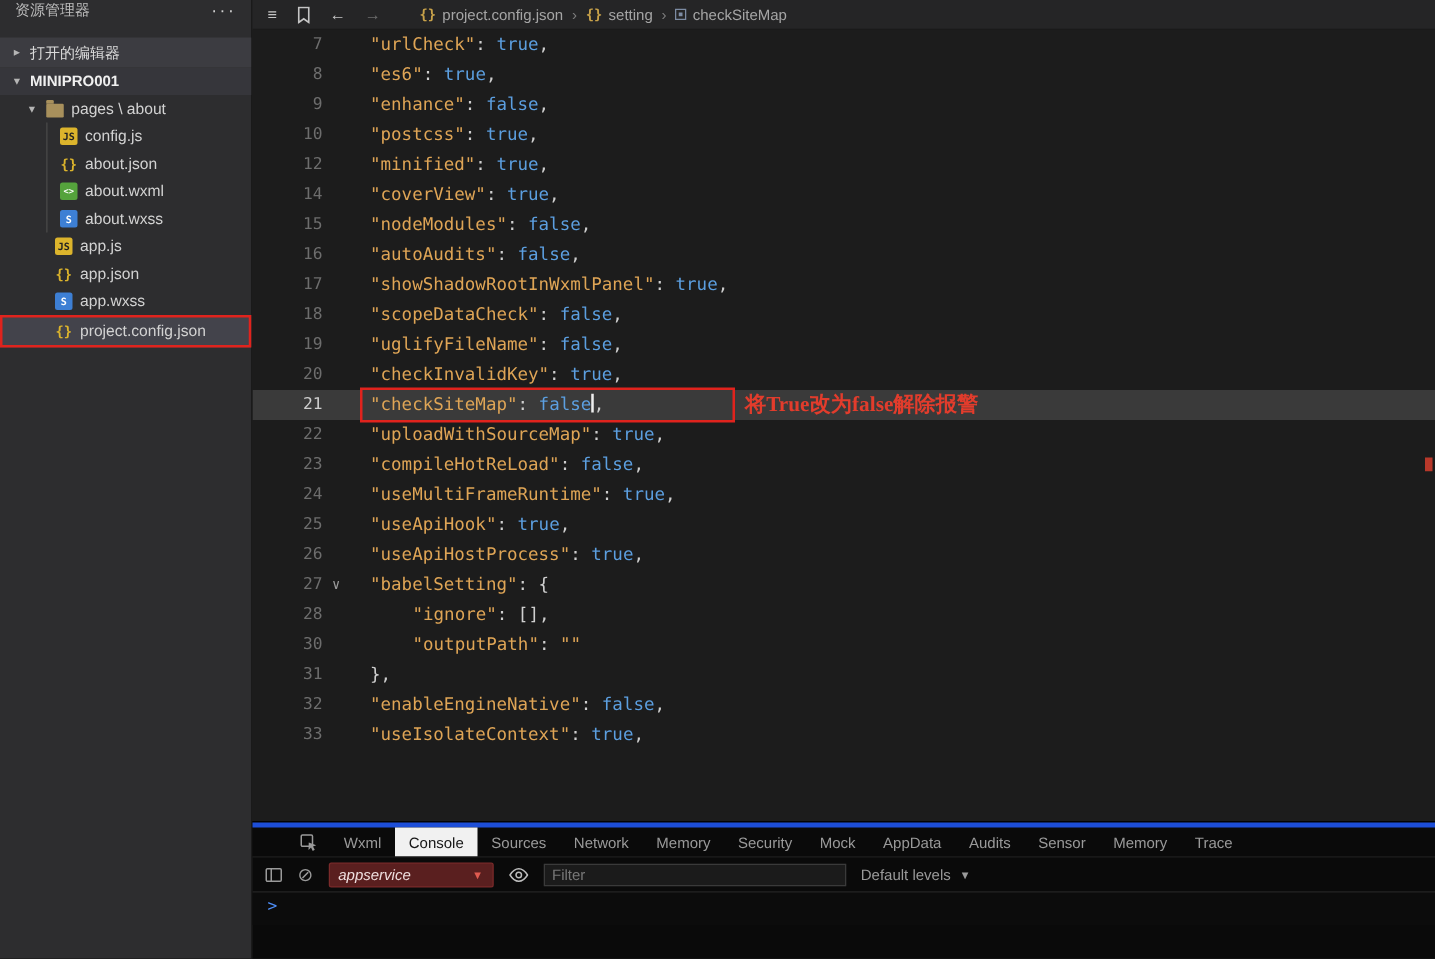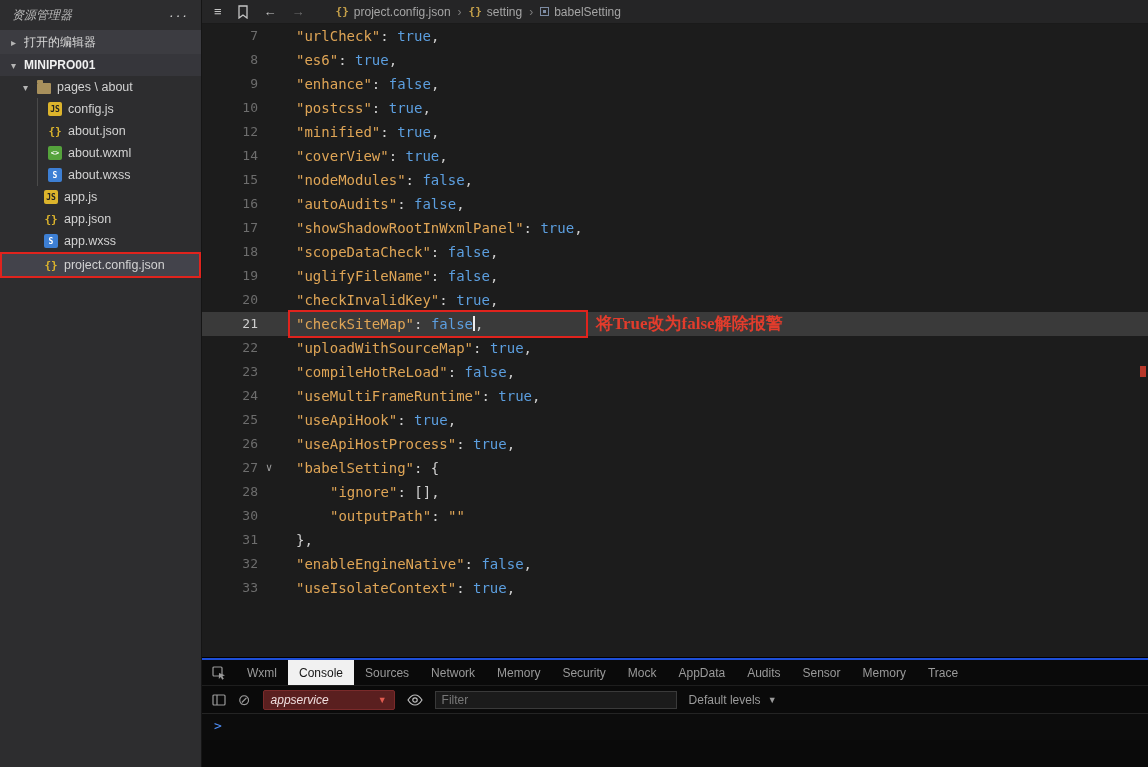--- a/index.html
+++ b/index.html
@@ -2,21 +2,21 @@
 <html style="--accent-red: #e0231d; --key-orange: #dfa556; --bool-blue: #5c9fe0; --annotation-red: #e23c2c; --prompt-blue: #4e8ef7; --console-active-bg: #f1f1f1;"><head>
 <meta charset="utf-8">
 <style>
   html,body{margin:0;padding:0;background:#101010;}
   *{box-sizing:border-box;}
   .app{position:relative;width:1148px;height:767px;background:#1e1e1e;overflow:hidden;
        font-family:"Liberation Sans","DejaVu Sans",sans-serif;color:#ccc;}
 
   
   .sidebar{position:absolute;left:0;top:0;width:202px;height:100%;background:#2d2d2f;border-right:1px solid #151515;}
-  .sb-header{height:30px;display:flex;align-items:center;justify-content:space-between;padding:0 12px;color:#bcbcbc;font-size:12px;font-style:italic;}
+  .sb-header{height:30px;display:flex;justify-content:space-between;padding:0 12px;color:#bcbcbc;font-size:12px;}
   .dots{color:#d0d0d0;font-size:14px;letter-spacing:2px;cursor:pointer;}
   .sb-open{height:24px;background:#3c3c41;display:flex;align-items:center;gap:5px;padding-left:8px;color:#dadada;font-size:12px;}
   .sb-project{height:22px;background:#36363b;display:flex;align-items:center;gap:5px;padding-left:8px;color:#f0f0f0;font-size:12px;font-weight:bold;}
   .arr{color:#b5b5b5;font-size:10px;width:11px;display:inline-block;text-align:center;flex:none;}
   .tree{position:relative;}
   .tree-item{height:22px;display:flex;align-items:center;gap:6px;color:#d2d2d2;font-size:12.5px;padding-left:44px;}
   .tree-item.with-arrow{padding-left:20px;}
   .tree-item.ind2{padding-left:48px;}
   .tree-item.selected{background:#43434b;outline:2px solid var(--accent-red);outline-offset:-2px;height:26px;}
   .flabel{white-space:nowrap;}
@@ -62,21 +62,21 @@
   .tk-punc{color:#cfcfcf;}
   .tk-str{color:var(--key-orange);}
   .tk-cursor{display:inline-block;width:2px;height:15px;background:#eee;vertical-align:-2px;}
   .ruler-mark{position:absolute;right:2px;top:342px;width:6px;height:11px;background:#b8382a;}
 
   
   .panel{position:absolute;left:0;right:0;bottom:0;height:110px;background:#0a0a0a;border-top:1px solid #000;}
   .panel-tabs{height:28px;display:flex;align-items:stretch;gap:30px;padding-left:20px;font-size:13px;color:#9a9a9a;background:#0d0d0d;}
   .ptab{display:flex;align-items:center;border-bottom:2px solid transparent;cursor:pointer;}
   .ptab.active{color:#fff;border-color:#cfcfcf;}
-  .devtools-tabs{height:27px;display:flex;align-items:stretch;font-size:12px;color:#9a9a9a;background:#0a0a0a;border-top:2px solid #1d4ed8;}
+  .devtools-tabs{height:27px;display:flex;align-items:stretch;font-size:12px;color:#9a9a9a;background:#0a0a0a;border-top:4px solid #1d4ed8;padding-left:28px;}
   .dt-inspect{width:34px;display:flex;align-items:center;justify-content:center;flex:none;cursor:pointer;}
   .dtab{display:flex;align-items:center;padding:0 11px;cursor:pointer;white-space:nowrap;}
   .dtab.active{background:var(--console-active-bg);color:#161616;}
   .console-bar{height:28px;display:flex;align-items:center;gap:12px;padding-left:10px;border-top:1px solid #1e1e1e;}
   .cb-ic{display:flex;align-items:center;color:#9a9a9a;font-size:15px;cursor:pointer;}
   .ctx{width:132px;height:20px;background:#5a1f1f;border:1px solid #7a2a2a;border-radius:2px;display:flex;align-items:center;
        justify-content:space-between;padding:0 7px;color:#efdede;font-size:12px;cursor:pointer;font-style:italic;}
   .ctx .caret{color:#e05b50;font-size:9px;}
   .filter{width:242px;height:18px;background:#1b1b1b;border:1px solid #3a3a3a;color:#ccc;font-size:12px;padding:0 6px;outline:none;
           font-family:"Liberation Sans","DejaVu Sans",sans-serif;}
@@ -163,21 +163,21 @@
             <span>project.config.json</span>
           </span>
           <span class="bc-sep">›</span>
           <span class="bc-item">
             <span class="bc-ic bc-json">{}</span>
             <span>setting</span>
           </span>
           <span class="bc-sep">›</span>
           <span class="bc-item">
             <span class="bc-ic bc-prop"></span>
-            <span>babelSetting</span>
+            <span>checkSiteMap</span>
           </span>
         </span>
     </div>
 
     <div class="editor">
       <div class="lines">
           <div class="cl">
             <span class="gut">7</span>
             <span class="fold"></span>
             <span class="code ind1"><span class="tk-key">"urlCheck"</span><span class="tk-punc">: </span><span class="tk-bool">true</span><span class="tk-punc">,</span></span>

